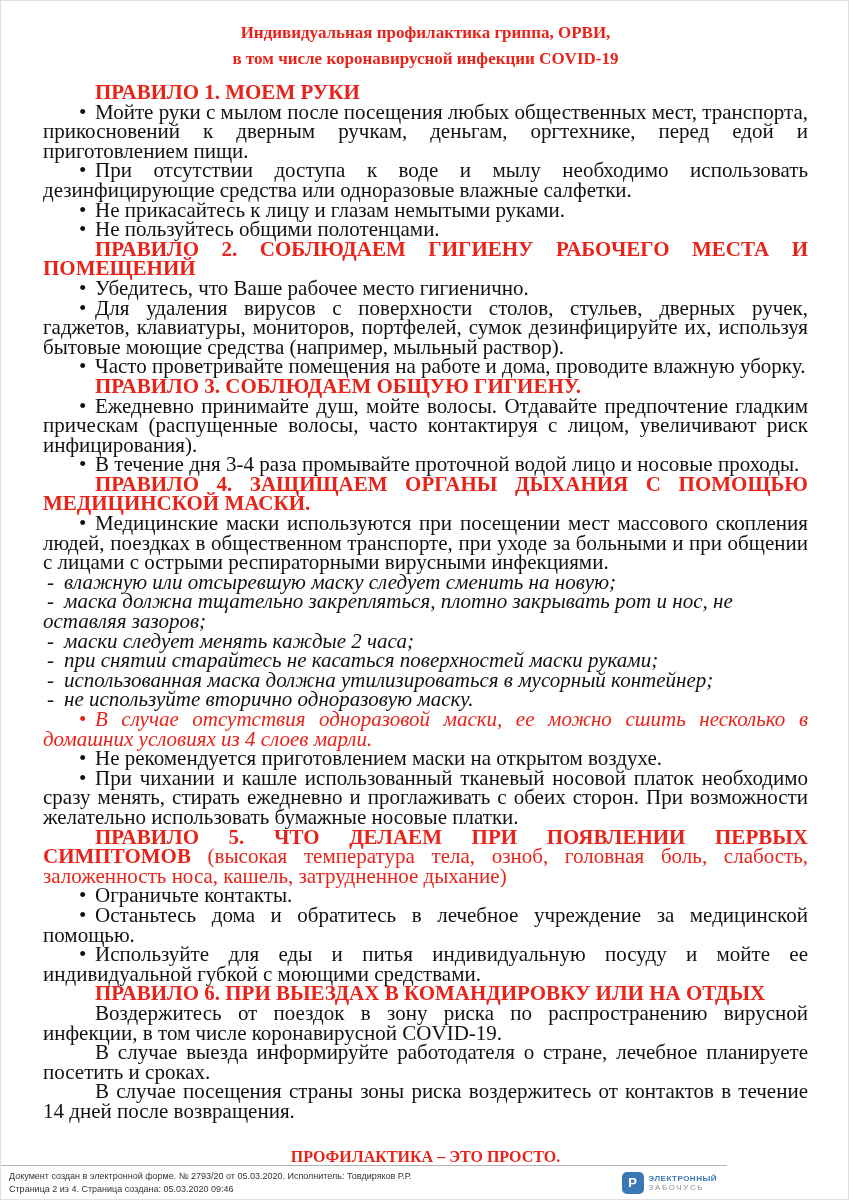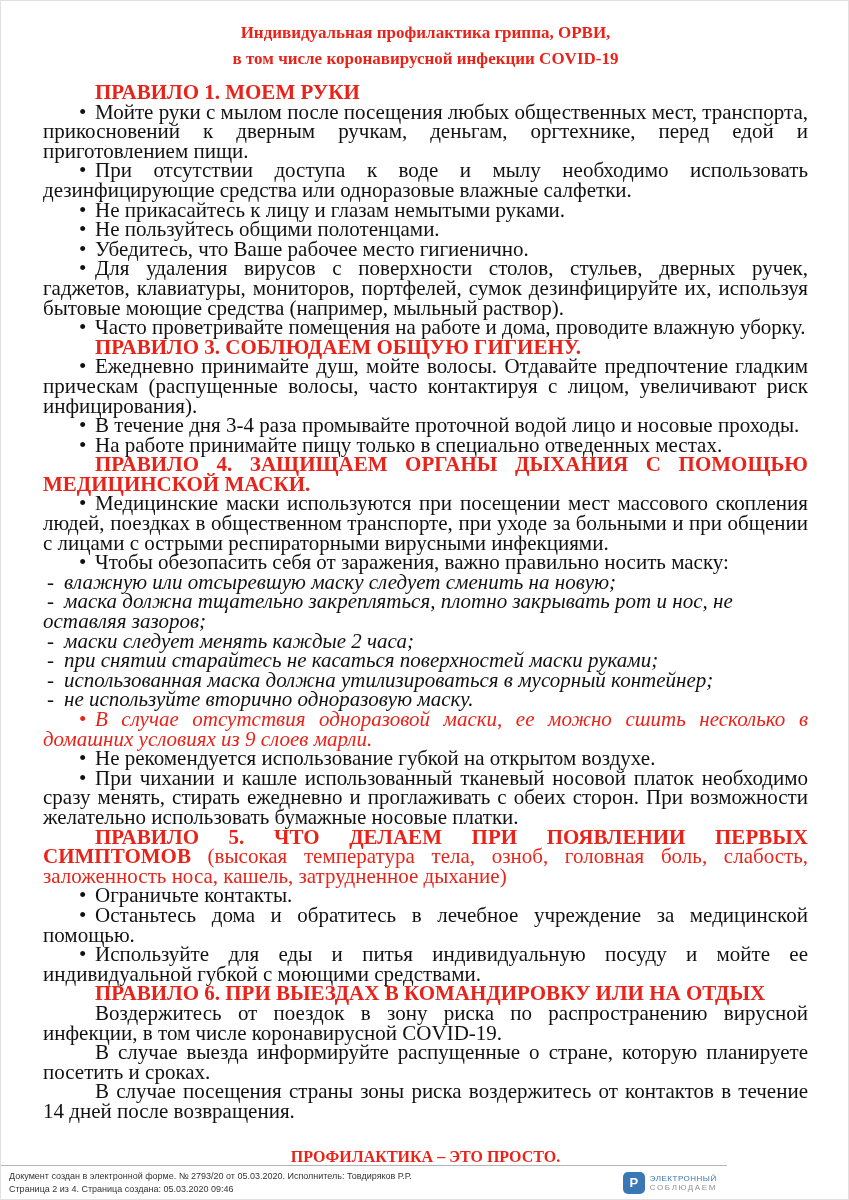--- a/index.html
+++ b/index.html
@@ -113,21 +113,21 @@
     display:flex;
     align-items:center;
     justify-content:center;
   }
   .logo-text{
     font-family:"Liberation Sans","DejaVu Sans",sans-serif;
     line-height:1.15;
   }
   .logo-text .l1{
     color:var(--logo-blue);
-    font-weight:normal;
+    font-weight:bold;
     font-size:8px;
     letter-spacing:0.5px;
   }
   .logo-text .l2{
     color:var(--logo-gray);
     font-size:8px;
     letter-spacing:1.6px;
   }
 </style>
 </head>
@@ -139,61 +139,60 @@
     <div>Индивидуальная профилактика гриппа, ОРВИ,</div>
     <div>в том числе коронавирусной инфекции COVID-19</div>
   </div>
 
   <div id="content">
       <p class="heading"><span>ПРАВИЛО 1. МОЕМ РУКИ</span></p>
       <p class="item bullet"><span class="marker">•</span><span>Мойте руки с мылом после посещения любых общественных мест, транспорта, прикосновений к дверным ручкам, деньгам, оргтехнике, перед едой и приготовлением пищи.</span></p>
       <p class="item bullet"><span class="marker">•</span><span>При отсутствии доступа к воде и мылу необходимо использовать дезинфицирующие средства или одноразовые влажные салфетки.</span></p>
       <p class="item bullet"><span class="marker">•</span><span>Не прикасайтесь к лицу и глазам немытыми руками.</span></p>
       <p class="item bullet"><span class="marker">•</span><span>Не пользуйтесь общими полотенцами.</span></p>
+      <p class="heading"><span>ПРАВИЛО 2. СОБЛЮДАЕМ ГИГИЕНУ РАБОЧЕГО МЕСТА И ПОМЕЩЕНИЙ</span></p>
       <p class="item bullet"><span class="marker">•</span><span>Убедитесь, что Ваше рабочее место гигиенично.</span></p>
       <p class="item bullet"><span class="marker">•</span><span>Для удаления вирусов с поверхности столов, стульев, дверных ручек, гаджетов, клавиатуры, мониторов, портфелей, сумок дезинфицируйте их, используя бытовые моющие средства (например, мыльный раствор).</span></p>
       <p class="item bullet"><span class="marker">•</span><span>Часто проветривайте помещения на работе и дома, проводите влажную уборку.</span></p>
       <p class="heading"><span>ПРАВИЛО 3. СОБЛЮДАЕМ ОБЩУЮ ГИГИЕНУ.</span></p>
       <p class="item bullet"><span class="marker">•</span><span>Ежедневно принимайте душ, мойте волосы. Отдавайте предпочтение гладким прическам (распущенные волосы, часто контактируя с лицом, увеличивают риск инфицирования).</span></p>
       <p class="item bullet"><span class="marker">•</span><span>В течение дня 3-4 раза промывайте проточной водой лицо и носовые проходы.</span></p>
-      <p class="item bullet"><span class="marker">•</span><span>На работе принимайте пищу только в специально отведенных местах.</span></p>
       <p class="heading"><span>ПРАВИЛО 4. ЗАЩИЩАЕМ ОРГАНЫ ДЫХАНИЯ С ПОМОЩЬЮ МЕДИЦИНСКОЙ МАСКИ.</span></p>
       <p class="item bullet"><span class="marker">•</span><span>Медицинские маски используются при посещении мест массового скопления людей, поездках в общественном транспорте, при уходе за больными и при общении с лицами с острыми респираторными вирусными инфекциями.</span></p>
-      <p class="item bullet"><span class="marker">•</span><span>Чтобы обезопасить себя от заражения, важно правильно носить маску:</span></p>
       <p class="item dash"><span class="marker">-</span><span>влажную или отсыревшую маску следует сменить на новую;</span></p>
       <p class="item dash"><span class="marker">-</span><span>маска должна тщательно закрепляться, плотно закрывать рот и нос, не оставляя зазоров;</span></p>
       <p class="item dash"><span class="marker">-</span><span>маски следует менять каждые 2 часа;</span></p>
       <p class="item dash"><span class="marker">-</span><span>при снятии старайтесь не касаться поверхностей маски руками;</span></p>
       <p class="item dash"><span class="marker">-</span><span>использованная маска должна утилизироваться в мусорный контейнер;</span></p>
       <p class="item dash"><span class="marker">-</span><span>не используйте вторично одноразовую маску.</span></p>
-      <p class="item bullet-red"><span class="marker">•</span><span>В случае отсутствия одноразовой маски, ее можно сшить несколько в домашних условиях из 9 слоев марли.</span></p>
-      <p class="item bullet"><span class="marker">•</span><span>Не рекомендуется использование губкой на открытом воздухе.</span></p>
+      <p class="item bullet-red"><span class="marker">•</span><span>В случае отсутствия одноразовой маски, ее можно сшить несколько в домашних условиях из 4 слоев марли.</span></p>
+      <p class="item bullet"><span class="marker">•</span><span>Не рекомендуется приготовлением маски на открытом воздухе.</span></p>
       <p class="item bullet"><span class="marker">•</span><span>При чихании и кашле использованный тканевый носовой платок необходимо сразу менять, стирать ежедневно и проглаживать с обеих сторон. При возможности желательно использовать бумажные носовые платки.</span></p>
       <p class="heading"><span>ПРАВИЛО 5. ЧТО ДЕЛАЕМ ПРИ ПОЯВЛЕНИИ ПЕРВЫХ СИМПТОМОВ</span><span class="heading-note light" style="font-weight: normal;"> (высокая температура тела, озноб, головная боль, слабость, заложенность носа, кашель, затрудненное дыхание)</span></p>
       <p class="item bullet"><span class="marker">•</span><span>Ограничьте контакты.</span></p>
       <p class="item bullet"><span class="marker">•</span><span>Останьтесь дома и обратитесь в лечебное учреждение за медицинской помощью.</span></p>
       <p class="item bullet"><span class="marker">•</span><span>Используйте для еды и питья индивидуальную посуду и мойте ее индивидуальной губкой с моющими средствами.</span></p>
       <p class="heading"><span>ПРАВИЛО 6. ПРИ ВЫЕЗДАХ В КОМАНДИРОВКУ ИЛИ НА ОТДЫХ</span></p>
       <p class="item para"><span>Воздержитесь от поездок в зону риска по распространению вирусной инфекции, в том числе коронавирусной COVID-19.</span></p>
-      <p class="item para"><span>В случае выезда информируйте распущенные о стране, которую планируете посетить и сроках.</span></p>
+      <p class="item para"><span>В случае выезда информируйте работодателя о стране, лечебное планируете посетить и сроках.</span></p>
       <p class="item para"><span>В случае посещения страны зоны риска воздержитесь от контактов в течение 14 дней после возвращения.</span></p>
     </div>
 
   <div class="closing">
     <div>ПРОФИЛАКТИКА – ЭТО ПРОСТО.</div>
     <div>ДУМАЮ О СЕБЕ, ЗАБОЧУСЬ О БЛИЗКИХ,</div>
   </div>
 
   <div class="footer">
     <div class="footer-notes">
       <div>Документ создан в электронной форме. № 2793/20 от 05.03.2020. Исполнитель: Товдиряков Р.Р.</div>
       <div>Страница 2 из 4. Страница создана: 05.03.2020 09:46</div>
     </div>
     <div class="logo">
       <div class="logo-icon">Р</div>
       <div class="logo-text">
         <div class="l1">ЭЛЕКТРОННЫЙ</div>
-        <div class="l2">СОБЛЮДАЕМ</div>
+        <div class="l2">ЗАБОЧУСЬ</div>
       </div>
     </div>
   </div>
 
 </div>
 
 </body></html>

